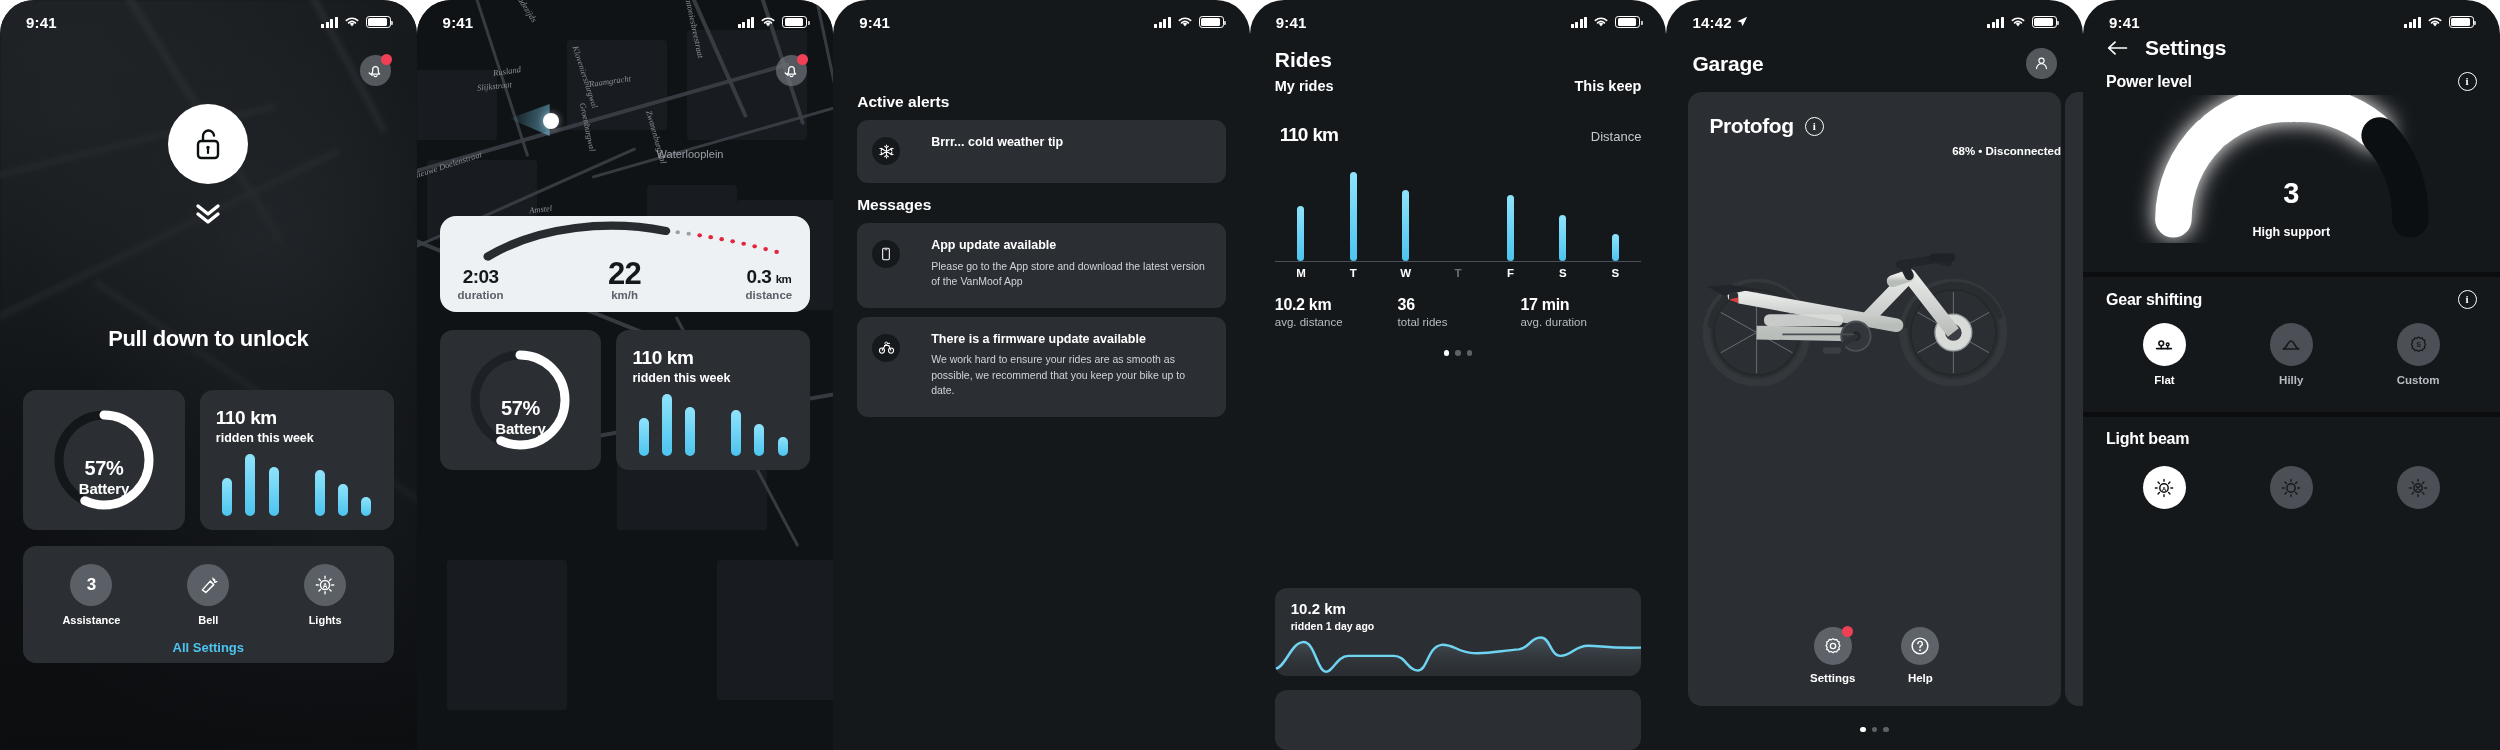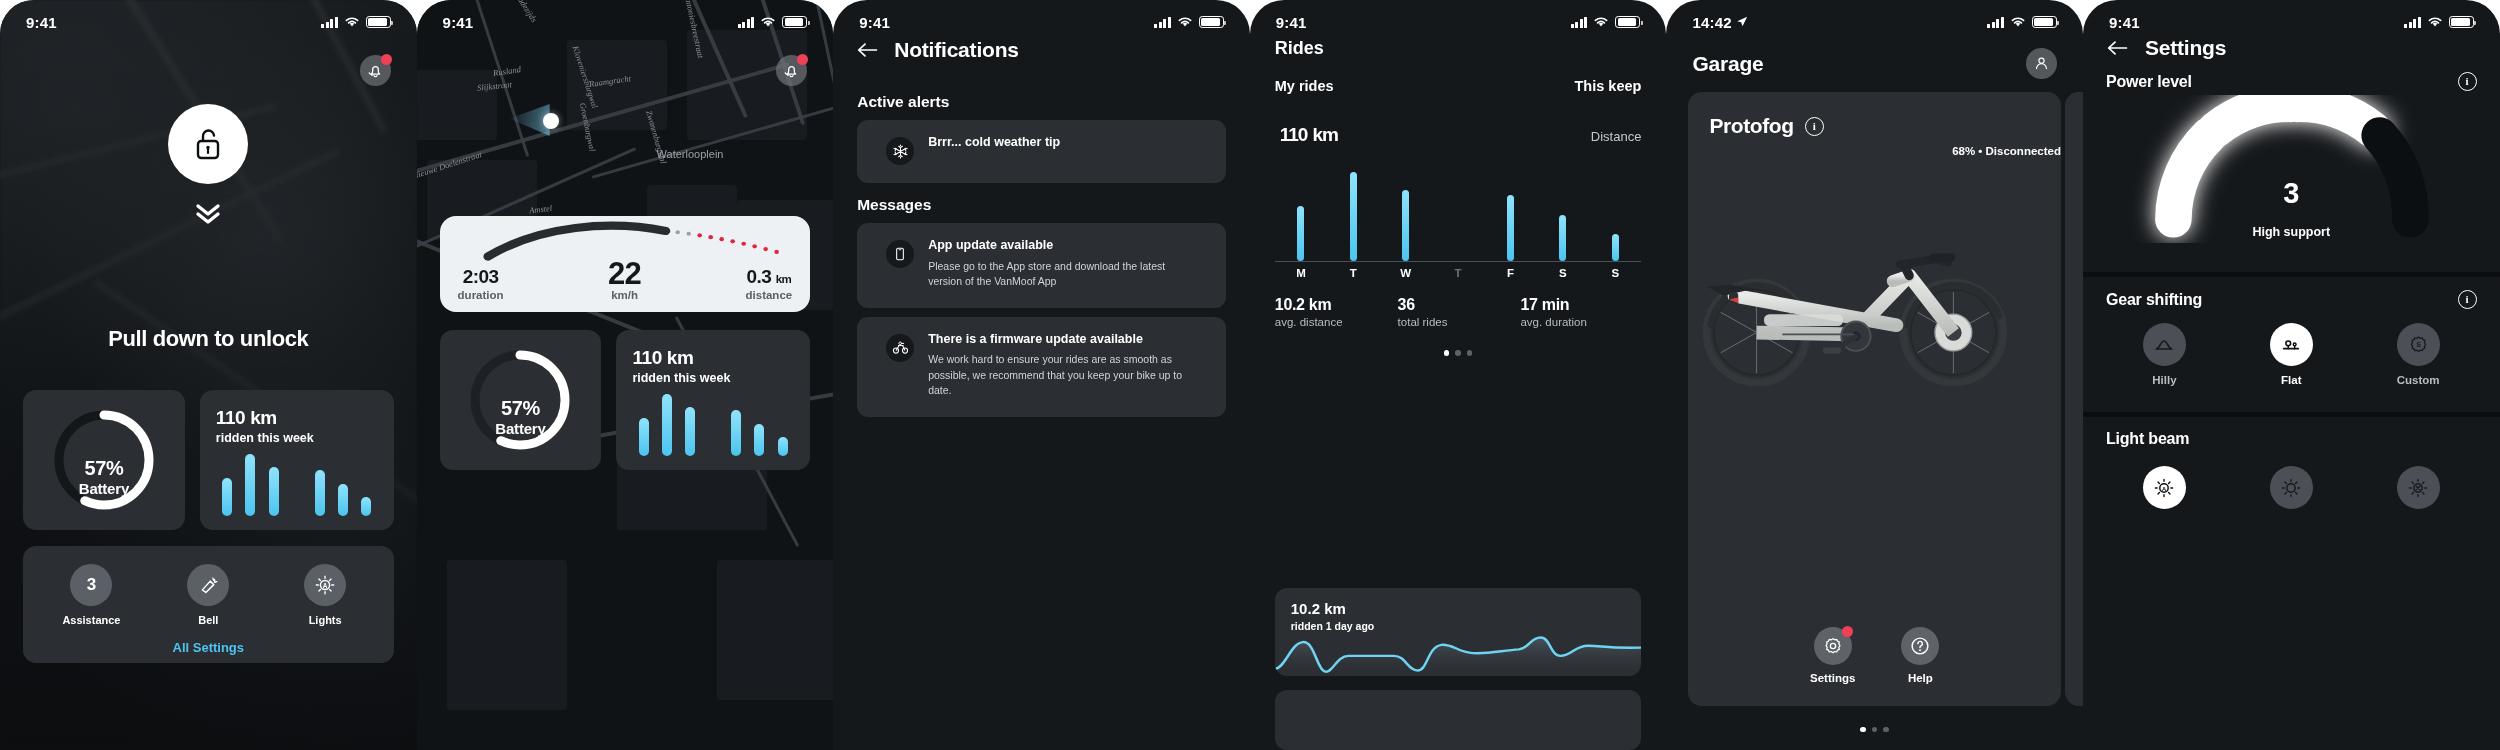--- a/index.html
+++ b/index.html
@@ -186,33 +186,33 @@
 
   
   .p3-head {
     position:absolute; top:38px; left:24px; right:24px;
     display:flex; align-items:center; gap:15px;
   }
   .p3-body { position:absolute; top:80px; left:24px; right:24px; }
   .p3-sec { font-size:15.5px; font-weight:bold; margin:13px 0 9px; }
   .notif {
     background:#2b2f33; border-radius:11px;
-    display:flex; gap:14px; padding:15px 29px 18px;
+    display:flex; gap:31px; padding:15px 15px 18px;
     margin-bottom:9px;
   }
   .notif-ic {
     flex:0 0 28px; width:28px; height:28px; border-radius:50%;
     background:#16191c; display:flex; align-items:center; justify-content:center;
     margin-top:2px;
   }
   .notif-t { font-size:12.5px; font-weight:bold; margin-bottom:5px; line-height:1.25; }
   .notif-b { font-size:10.5px; color:#cfd4d9; line-height:1.48; }
 
   
-  .p4-title { position:absolute; top:38px; left:25px; font-size:18px; font-weight:bold; }
+  .p4-title { position:absolute; top:48px; left:25px; font-size:21px; font-weight:bold; }
   .p4-row {
     position:absolute; left:25px; right:25px; top:78px;
     display:flex; align-items:baseline; justify-content:space-between;
   }
   .p4-sub { font-size:14.5px; font-weight:bold; }
   .p4-big {
     position:absolute; left:25px; right:25px; top:110px;
     display:flex; align-items:baseline; justify-content:space-between;
   }
   .p4-big .num { font-size:34px; font-weight:bold; letter-spacing:-1px; }
@@ -615,26 +615,20 @@
           <path d="M8 10.6 L10.3 7.6 A3.6 3.6 0 0 0 5.7 7.6 Z" fill="#fff"></path>
           <path d="M2.4 4.4 A8.4 8.4 0 0 1 13.6 4.4" stroke="#fff" stroke-width="1.7" fill="none" stroke-linecap="round"></path>
           <path d="M4.6 6.9 A5.2 5.2 0 0 1 11.4 6.9" stroke="#fff" stroke-width="1.7" fill="none" stroke-linecap="round"></path>
         </svg>
         <span class="batt">
             <i></i>
           </span>
       </div>
     </div>
 
-    <div class="p3-head">
-      <svg width="22" height="18" viewBox="0 0 26 20">
-        <path d="M2 10 h21 M2 10 l7.5 -7 M2 10 l7.5 7" stroke="#fff" stroke-width="2" fill="none" stroke-linecap="round"></path>
-      </svg>
-      <div class="hdr-title">Notifications</div>
-    </div>
 
     <div class="p3-body">
       <div class="p3-sec">Active alerts</div>
 
       <div class="notif">
         <div class="notif-ic">
           <svg width="17" height="17" viewBox="0 0 24 24">
             <g stroke="#fff" stroke-width="1.5" stroke-linecap="round">
               <path d="M12 3 v18 M4.2 7.5 L19.8 16.5 M19.8 7.5 L4.2 16.5"></path>
               <path d="M9.4 4.6 L12 6.4 L14.6 4.6 M9.4 19.4 L12 17.6 L14.6 19.4"></path>
@@ -972,39 +966,39 @@
     </div>
 
     <div class="p6-div" style="position:absolute;left:0;right:0;top:272px"></div>
 
     <div class="p6-sec" style="top:290px">
       <div class="row">
         <div class="t">Gear shifting</div>
         <div class="info-ic">i</div>
       </div>
       <div class="p6-opts">
-        <div class="p6-opt">
-          <div class="c">
-            <svg width="22" height="22" viewBox="0 0 24 24">
-              <path d="M4 16 C7 16 8.6 7.6 12 7.6 C15.4 7.6 17 16 20 16" stroke="#16191c" stroke-width="1.8" fill="none" stroke-linecap="round"></path>
-              <path d="M3.6 16.4 h16.8" stroke="#16191c" stroke-width="1.8" stroke-linecap="round"></path>
-            </svg>
-          </div>
-          <div class="t2">Hilly</div>
-        </div>
         <div class="p6-opt sel">
           <div class="c">
             <svg width="22" height="22" viewBox="0 0 24 24">
               <path d="M4 16 h16" stroke="#0d1013" stroke-width="1.8" stroke-linecap="round"></path>
               <circle cx="9" cy="10.2" r="2.6" stroke="#0d1013" stroke-width="1.7" fill="none"></circle>
               <circle cx="16" cy="11.4" r="1.5" stroke="#0d1013" stroke-width="1.6" fill="none"></circle>
               <path d="M9 12.8 v3.2 M16 12.9 v3.1" stroke="#0d1013" stroke-width="1.6" stroke-linecap="round"></path>
             </svg>
           </div>
           <div class="t2">Flat</div>
+        </div>
+        <div class="p6-opt">
+          <div class="c">
+            <svg width="22" height="22" viewBox="0 0 24 24">
+              <path d="M4 16 C7 16 8.6 7.6 12 7.6 C15.4 7.6 17 16 20 16" stroke="#16191c" stroke-width="1.8" fill="none" stroke-linecap="round"></path>
+              <path d="M3.6 16.4 h16.8" stroke="#16191c" stroke-width="1.8" stroke-linecap="round"></path>
+            </svg>
+          </div>
+          <div class="t2">Hilly</div>
         </div>
         <div class="p6-opt">
           <div class="c">
             <svg width="21" height="21" viewBox="0 0 24 24">
               <path d="M12 3.6 l2 1.3 2.3-.5 .9 2.1 2.1 .9 -.5 2.3 1.3 2 -1.3 2 .5 2.3 -2.1 .9 -.9 2.1 -2.3-.5 -2 1.3 -2-1.3 -2.3 .5 -.9-2.1 -2.1-.9 .5-2.3 -1.3-2 1.3-2 -.5-2.3 2.1-.9 .9-2.1 2.3 .5z" stroke="#16191c" stroke-width="1.5" fill="none" stroke-linejoin="round"></path>
               <text x="12" y="15" font-size="8" font-weight="bold" fill="#16191c" text-anchor="middle" font-family="Liberation Sans, sans-serif">S</text>
             </svg>
           </div>
           <div class="t2">Custom</div>
         </div>

